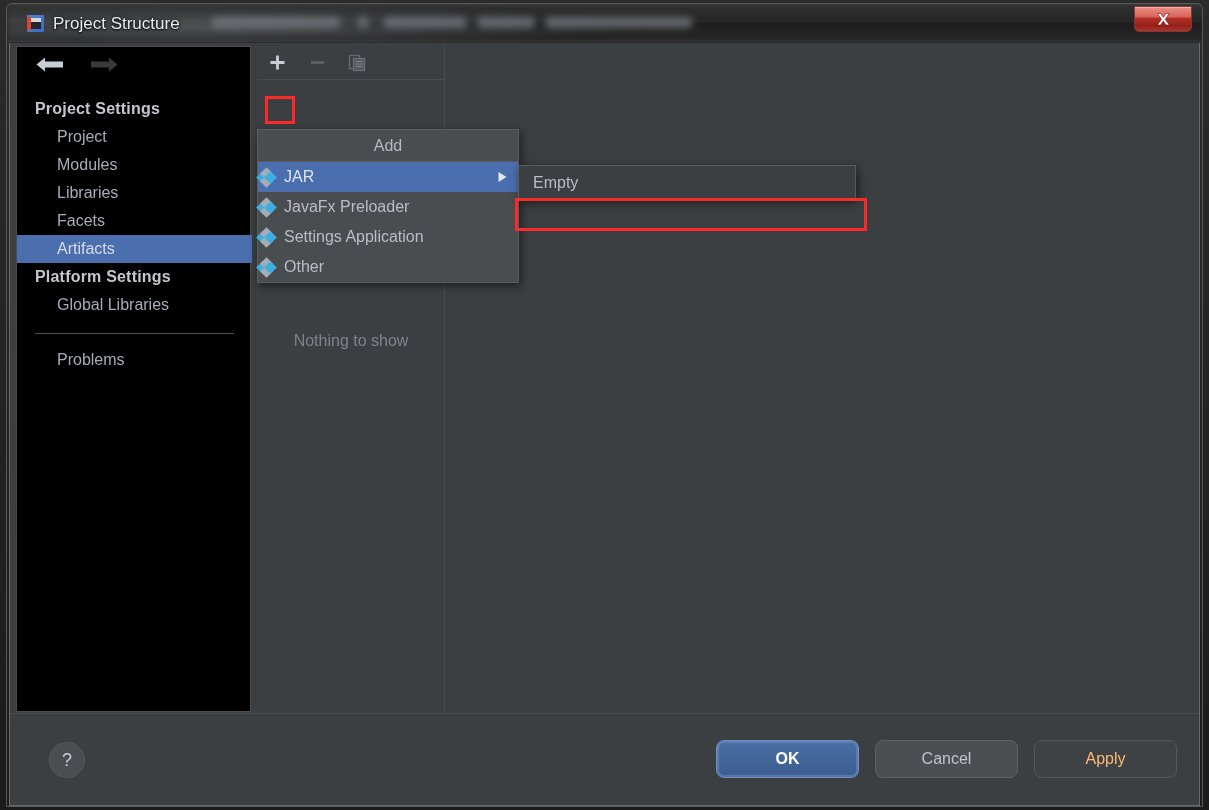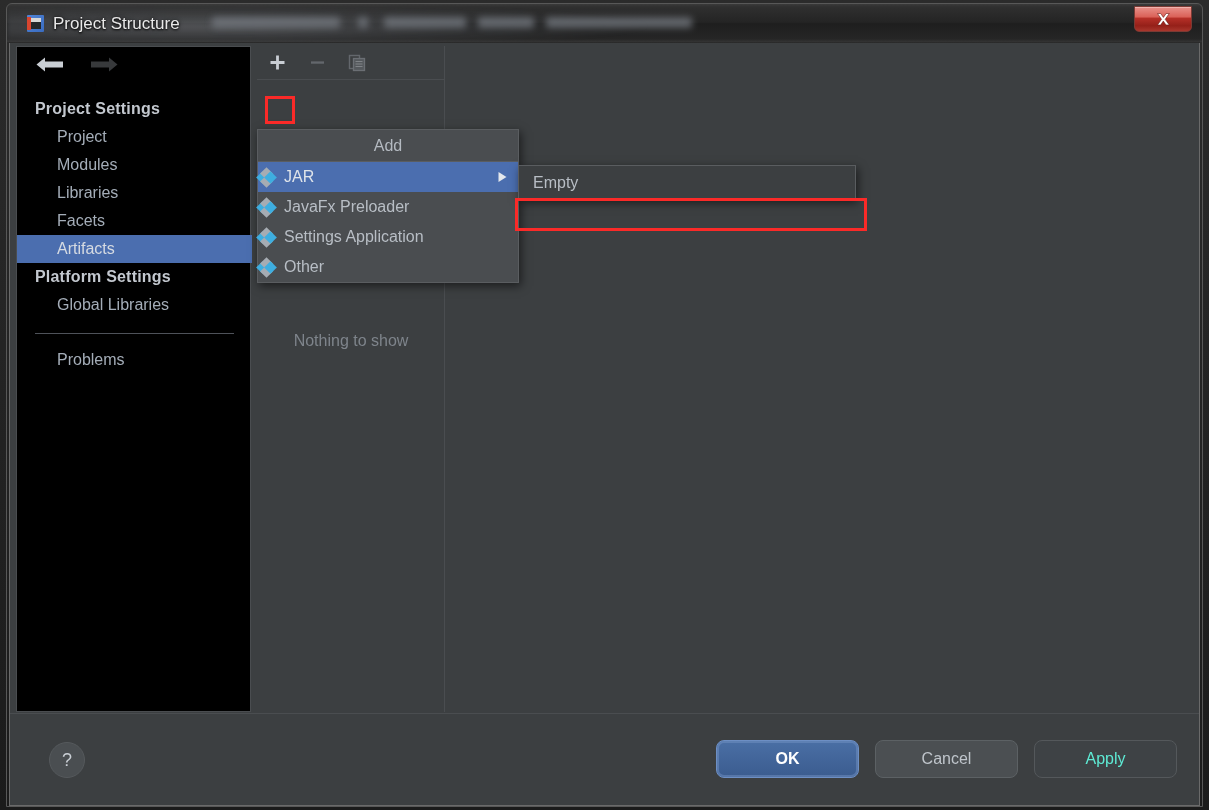--- a/index.html
+++ b/index.html
@@ -211,21 +211,21 @@
     color: #bfc5cb;
   }
   .dlg-btn.primary {
     background: linear-gradient(180deg,#4a6fa5 0%, #3b5c8f 100%);
     border: 1px solid #6d8fc4;
     color: #ffffff; font-weight: bold;
     box-shadow: inset 0 0 0 2px rgba(120,150,200,0.45);
   }
   .dlg-btn.disabled {
     background: #3e4245; border: 1px solid #54585b;
-    color: #5eead4; cursor: default;
+    color: #fdba74; cursor: default;
   }
 
   
   #add-menu {
     position: absolute;
     left: 247px; top: 86px;
     width: 262px;
     background: #4a4d50;
     border: 1px solid #5a5d60;
     z-index: 40;

